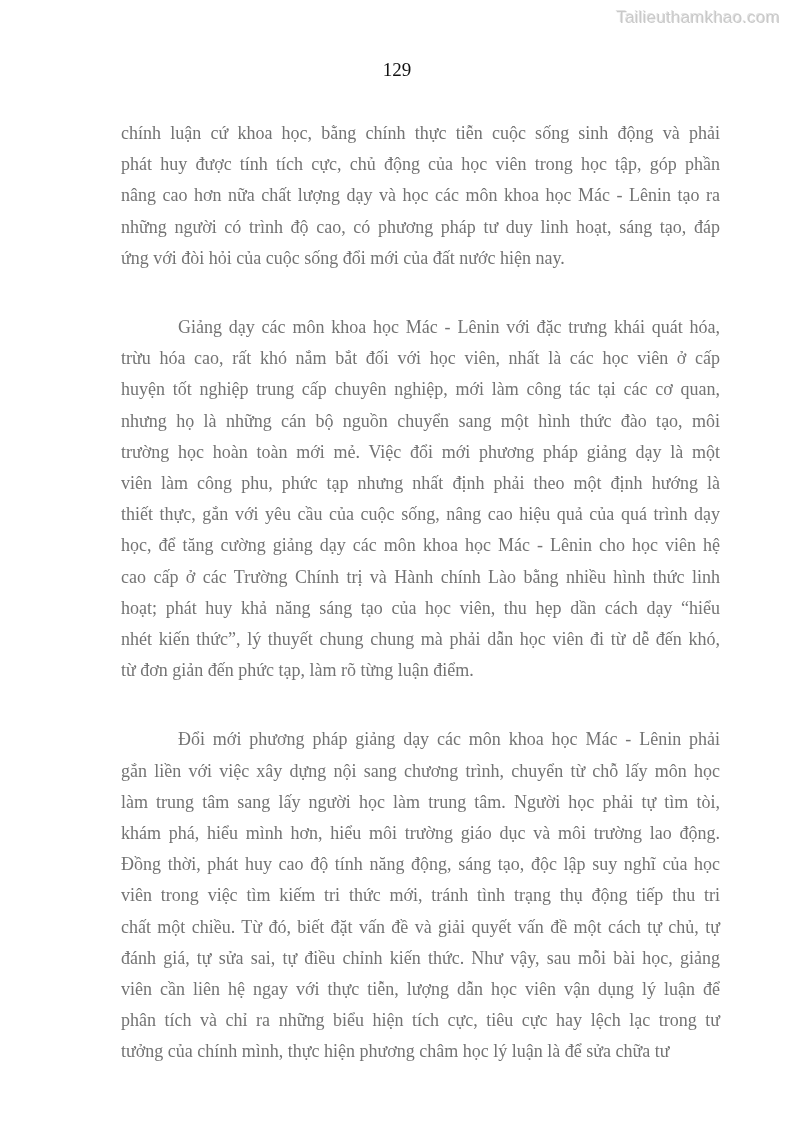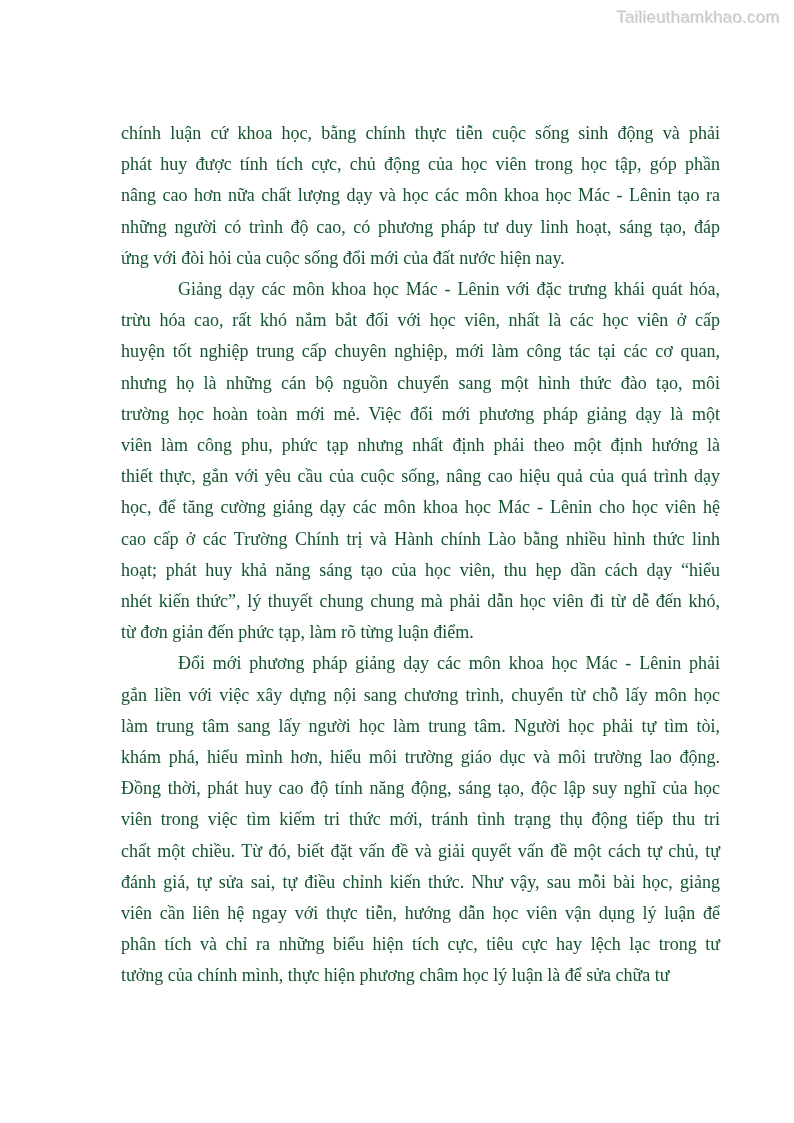--- a/index.html
+++ b/index.html
@@ -36,41 +36,43 @@
     font-size: 19px;
     color: #111111;
   }
   .body-text {
     position: absolute;
     top: 118px;
     left: 121px;
     width: 599px;
     font-size: 18px;
     line-height: 31.2px;
-    color: #14532d;
+    color: #737373;
   }
   .para { margin: 0; }
   .line {
     text-align: justify;
     text-align-last: justify;
     white-space: normal;
   }
   .line.para-end {
     text-align-last: left;
   }
   .line.indent {
     text-indent: 57px;
+    margin-top: 38px;
   }
 </style>
 </head>
 <body>
 
 <div class="page">
   <div class="watermark">Tailieuthamkhao.com</div>
 
+  <div class="page-number">129</div>
 
   <div class="body-text" id="doc-body">
       <div class="para">
         <div class="line">chính luận cứ khoa học, bằng chính thực tiễn cuộc sống sinh động và phải</div>
         <div class="line">phát huy được tính tích cực, chủ động của học viên trong học tập, góp phần</div>
         <div class="line">nâng cao hơn nữa chất lượng dạy và học các môn khoa học Mác - Lênin tạo ra</div>
         <div class="line">những người có trình độ cao, có phương pháp tư duy linh hoạt, sáng tạo, đáp</div>
         <div class="line para-end">ứng với đòi hỏi của cuộc sống đổi mới của đất nước hiện nay.</div>
       </div>
       <div class="para">
@@ -89,18 +91,18 @@
       </div>
       <div class="para">
         <div class="line indent">Đổi mới phương pháp giảng dạy các môn khoa học Mác - Lênin phải</div>
         <div class="line">gắn liền với việc xây dựng nội sang chương trình, chuyển từ chỗ lấy môn học</div>
         <div class="line">làm trung tâm sang lấy người học làm trung tâm. Người học phải tự tìm tòi,</div>
         <div class="line">khám phá, hiểu mình hơn, hiểu môi trường giáo dục và môi trường lao động.</div>
         <div class="line">Đồng thời, phát huy cao độ tính năng động, sáng tạo, độc lập suy nghĩ của học</div>
         <div class="line">viên trong việc tìm kiếm tri thức mới, tránh tình trạng thụ động tiếp thu tri</div>
         <div class="line">chất một chiều. Từ đó, biết đặt vấn đề và giải quyết vấn đề một cách tự chủ, tự</div>
         <div class="line">đánh giá, tự sửa sai, tự điều chỉnh kiến thức. Như vậy, sau mỗi bài học, giảng</div>
-        <div class="line">viên cần liên hệ ngay với thực tiễn, hướng dẫn học viên vận dụng lý luận để</div>
+        <div class="line">viên cần liên hệ ngay với thực tiễn, lượng dẫn học viên vận dụng lý luận để</div>
         <div class="line">phân tích và chỉ ra những biểu hiện tích cực, tiêu cực hay lệch lạc trong tư</div>
         <div class="line para-end">tưởng của chính mình, thực hiện phương châm học lý luận là để sửa chữa tư</div>
       </div>
     </div>
 </div>
 
 </body></html>

